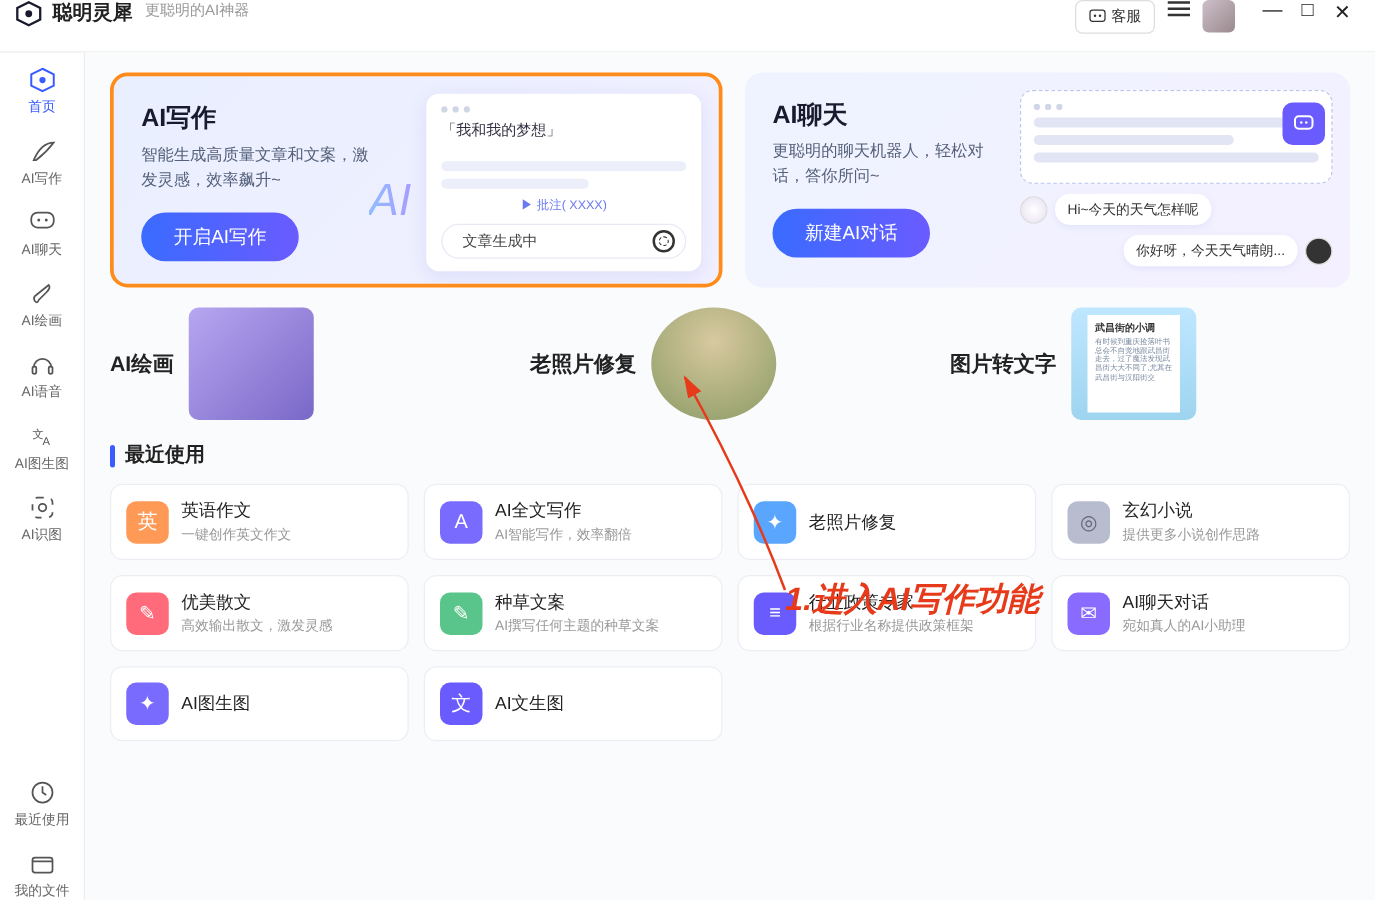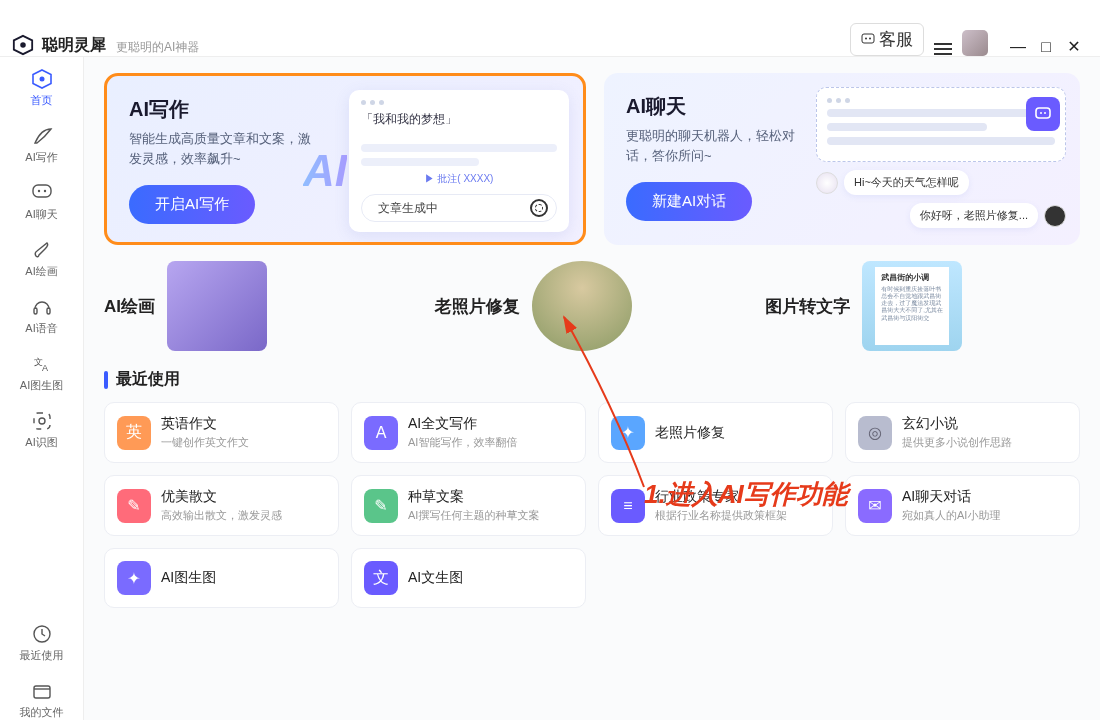--- a/index.html
+++ b/index.html
@@ -1,31 +1,31 @@
 <!DOCTYPE html>
 <html><head>
 <meta charset="utf-8">
 <style>
 * { margin: 0; padding: 0; box-sizing: border-box; font-family: -apple-system, "PingFang SC", "Microsoft YaHei", sans-serif; }
 body { background: #fff; width: 1100px; height: 720px; overflow: hidden; display: flex; flex-direction: column; }
 
 
-.titlebar { height: 57px; display: flex; align-items: flex-end; padding: 0 12px; border-bottom: 1px solid #eee; }
+.titlebar { height: 42px; display: flex; align-items: flex-start; padding: 0 12px; border-bottom: 1px solid #eee; }
 .titlebar .logo { width: 22px; height: 22px; margin-right: 8px; }
 .titlebar .brand { font-size: 16px; font-weight: 700; color: #222; }
 .titlebar .sub { font-size: 12px; color: #999; margin-left: 10px; }
 .titlebar .spacer { flex: 1; }
-.titlebar .tbtn { display: flex; align-items: center; gap: 4px; padding: 4px 10px; border: 1px solid #ddd; border-radius: 6px; font-size: 17px; color: #333; cursor: pointer; margin-right: 10px; }
+.titlebar .tbtn { display: flex; align-items: center; gap: 4px; padding: 4px 10px; border: 1px solid #ddd; border-radius: 6px; font-size: 12px; color: #333; cursor: pointer; margin-right: 10px; }
 .titlebar .menu-icon { width: 18px; height: 14px; margin-right: 10px; cursor: pointer; }
 .titlebar .avatar { width: 26px; height: 26px; border-radius: 5px; background: linear-gradient(135deg,#cdbfc9,#9a8a8e); margin-right: 16px; cursor: pointer; }
 .titlebar .wc { width: 28px; text-align: center; font-size: 16px; color: #222; cursor: pointer; }
 
 
 .body { flex: 1; display: flex; }
-.sidebar { width: 84px; border-right: 1px solid #eee; display: flex; flex-direction: column; align-items: center; padding-top: 10px; gap: 16px; }
+.sidebar { width: 68px; border-right: 1px solid #eee; display: flex; flex-direction: column; align-items: center; padding-top: 10px; gap: 16px; }
 .sb-item { display: flex; flex-direction: column; align-items: center; gap: 2px; cursor: pointer; color: #666; }
 .sb-item.active { color: #3a5bff; }
 .sb-item .ic { width: 24px; height: 24px; display: flex; align-items: center; justify-content: center; }
 .sb-item span { font-size: 11px; }
 
 .main { flex: 1; padding: 16px 20px 0 20px; overflow: hidden; background: #fafbfc; position: relative; }
 
 
 .hero-row { display: flex; gap: 18px; margin-bottom: 16px; }
 .hero { flex: 1; border-radius: 14px; padding: 20px 20px 18px 22px; position: relative; overflow: hidden; }
@@ -40,21 +40,21 @@
 .wprev { width: 220px; background: #fff; border-radius: 10px; padding: 10px 12px; box-shadow: 0 4px 16px rgba(80,100,200,.12); }
 .wprev .dots { display: flex; gap: 4px; margin-bottom: 6px; }
 .wprev .dots i { width: 5px; height: 5px; border-radius: 50%; background: #cfd6e6; }
 .wprev .pt { font-size: 12px; color: #334; text-align: left; margin-bottom: 16px; }
 .wprev .bar { height: 8px; background: #eceffa; border-radius: 4px; margin-bottom: 6px; }
 .wprev .bar.s { width: 60%; }
 .wprev .note { font-size: 10px; color: #6a7af0; text-align: center; margin: 4px 0 8px; }
 .wprev .gen { display: flex; align-items: center; justify-content: space-between; font-size: 12px; color: #444; background: #fff; border: 1px solid #e7eaf5; border-radius: 16px; padding: 4px 8px 4px 16px; }
 .wprev .gen .spin { width: 18px; height: 18px; border-radius: 50%; border: 2px solid #333; display: inline-block; position: relative; }
 .wprev .gen .spin::after { content:''; position:absolute; inset:3px; border-radius:50%; border:1px dashed #333; }
-.ai-badge { position: absolute; left: -46px; bottom: 32px; font-size: 44px; font-weight: 700; font-style: italic; background: linear-gradient(90deg,#6aa8ff,#8a7bff); -webkit-background-clip: text; color: transparent; opacity: .7; }
+.ai-badge { position: absolute; left: -46px; bottom: 32px; font-size: 36px; font-weight: 400; font-style: italic; background: linear-gradient(90deg,#6aa8ff,#8a7bff); -webkit-background-clip: text; color: transparent; opacity: .7; }
 
 
 .cprev { width: 250px; }
 .cprev .win { background: #fff; border: 1px dashed #bcc6ea; border-radius: 10px; padding: 10px; margin-bottom: 6px; }
 .cprev .win .dots { display: flex; gap: 4px; margin-bottom: 6px; }
 .cprev .win .dots i { width: 5px; height: 5px; border-radius: 50%; background: #cfd6e6; }
 .cprev .win .bar { height: 8px; background: #e2e6f4; border-radius: 4px; margin-bottom: 6px; }
 .cprev .win .bar.s { width: 70%; }
 .cprev .bubble { display: flex; align-items: center; gap: 6px; margin-top: 8px; }
 .cprev .bubble .av { width: 22px; height: 22px; border-radius: 50%; background: radial-gradient(circle,#fff,#e6dff0); border: 1px solid #ddd; flex-shrink: 0; }
@@ -257,21 +257,21 @@
               </div>
               <div class="bar"></div>
               <div class="bar s"></div>
               <div class="bar"></div>
             </div>
           <div class="bubble">
               <div class="av"></div>
               <div class="txt">Hi~今天的天气怎样呢</div>
             </div>
           <div class="bubble right">
-              <div class="txt">你好呀，老照片修复...</div>
+              <div class="txt">你好呀，今天天气晴朗...</div>
               <div class="av" style="background:#333"></div>
             </div>
         </div>
       </div>
     </div>
 
     <div class="tools">
       <div class="tool">
           <h3>AI绘画</h3>
           <div class="thumb paint"></div>

